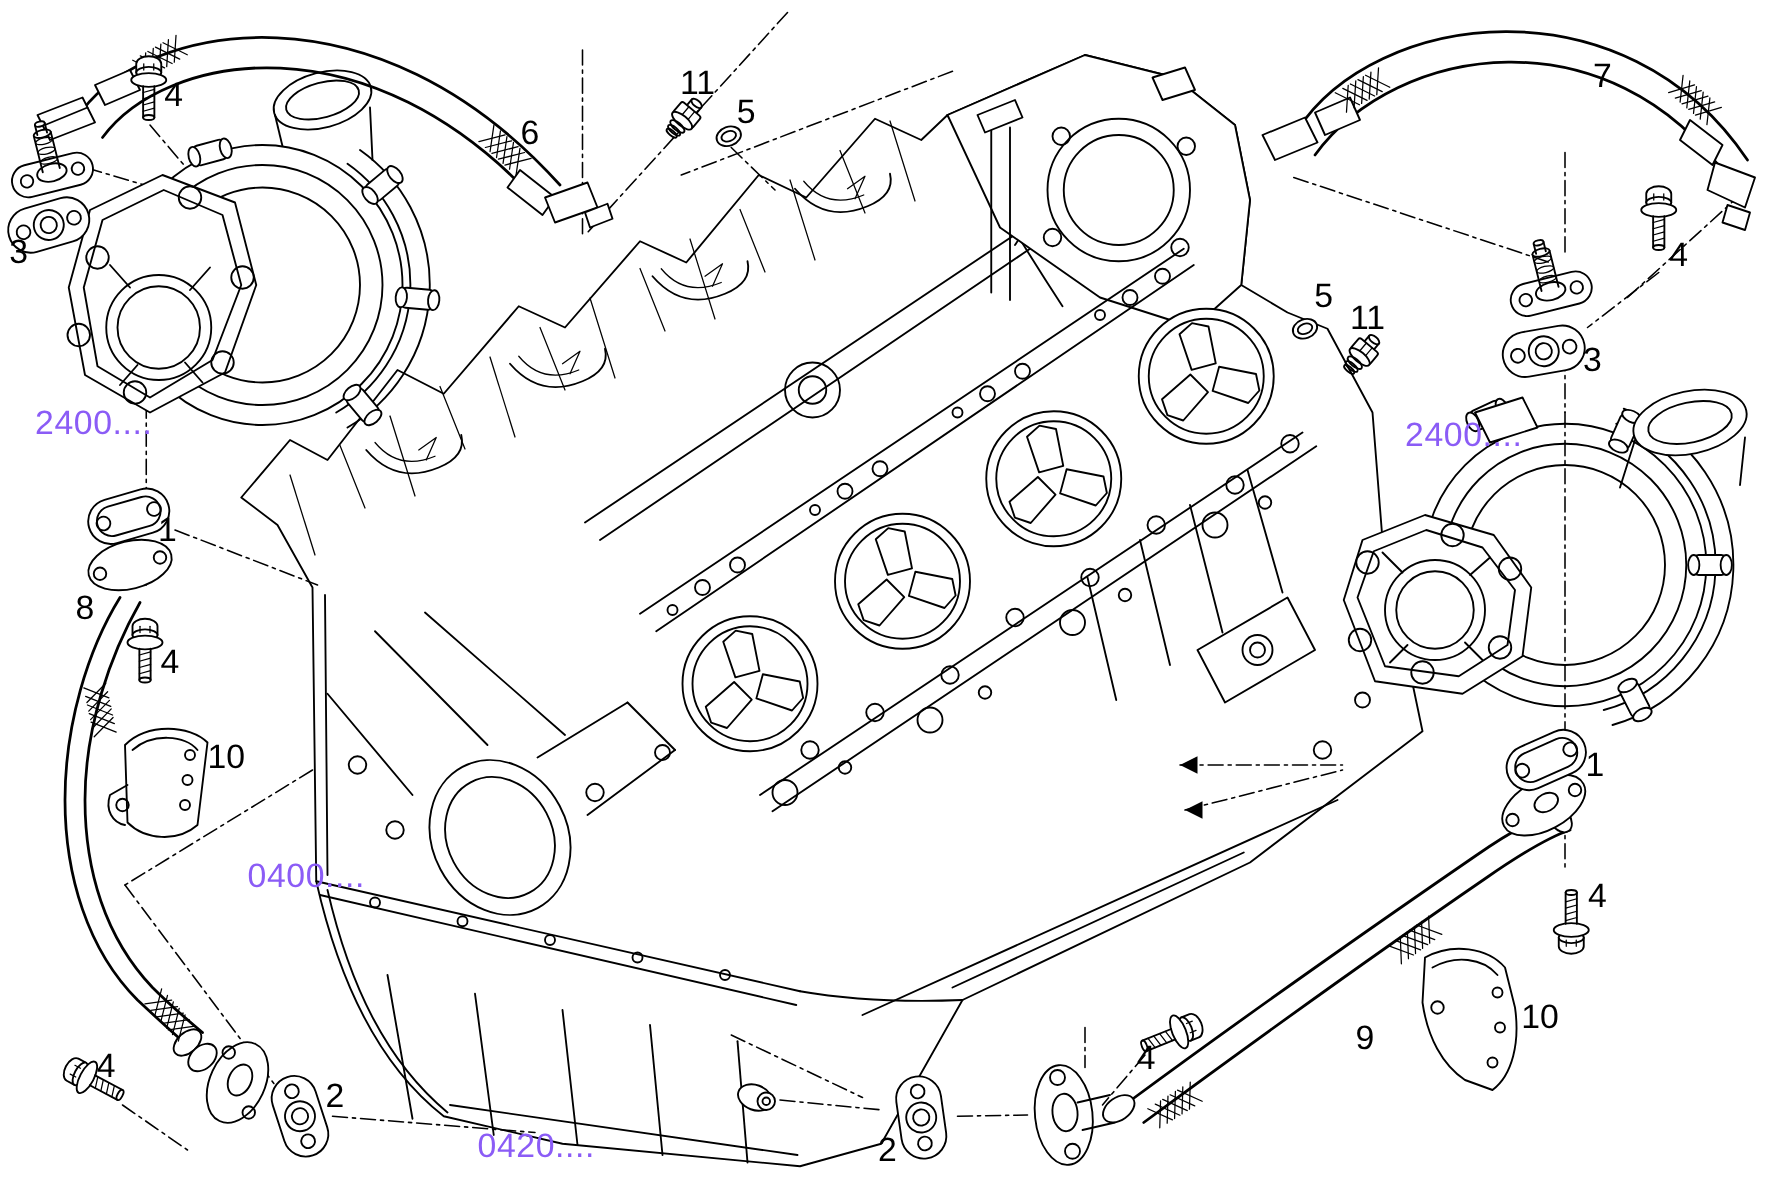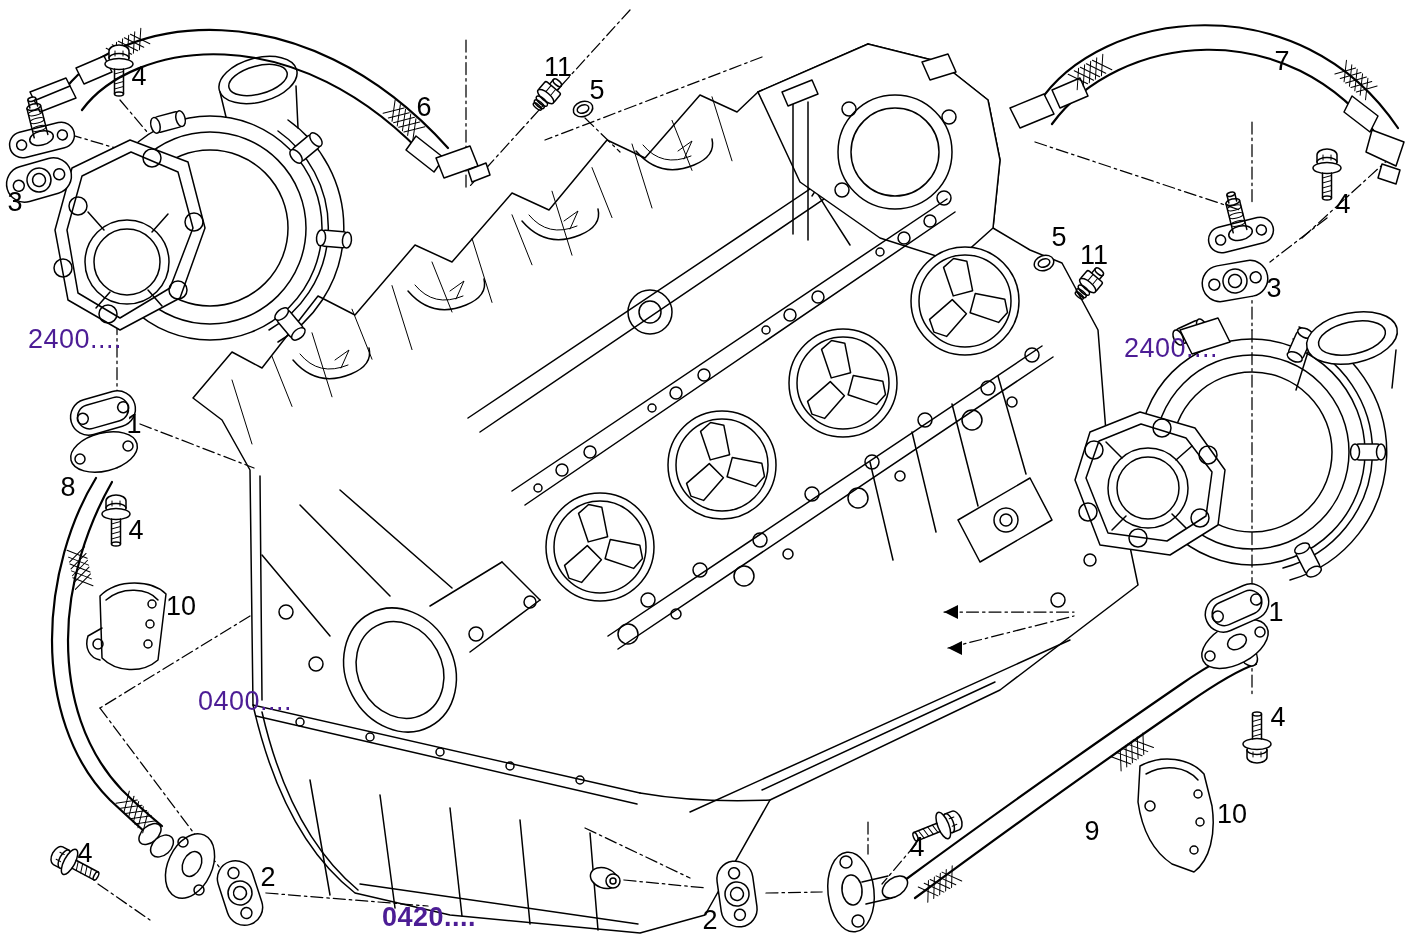--- a/index.html
+++ b/index.html
@@ -8,21 +8,21 @@
   #art{position:absolute;left:0;top:0;}
   #art line,#art path,#art circle,#art ellipse,#art rect,#art polygon,#art polyline{
       fill:none;stroke:#000;stroke-width:1.5;stroke-linecap:round;stroke-linejoin:round;}
   #art .w{fill:#fff;}
   #art .dd{stroke-dasharray:12 4 2.5 4;stroke-width:1.25;}
   #art .hose{stroke-width:2.2;}
   #art .thin{stroke-width:1;}
   #art .arrow{fill:#000;stroke:none;}
   .callout{position:absolute;transform:translate(-50%,-50%);font-size:27px;color:#000;
            white-space:nowrap;line-height:1;}
-  .refcode{position:absolute;transform:translate(0,-50%);font-size:27px;color:#4c1d95;
+  .refcode{position:absolute;transform:translate(0,-50%);font-size:27px;color:#8b5cf6;
            letter-spacing:.5px;white-space:nowrap;line-height:1;}
 </style>
 </head>
 <body>
 
 <div class="canvas">
 
 <svg id="art" width="1418" height="945" viewBox="0 0 1418 945">
 
   <g id="g-engine">
@@ -712,15 +712,15 @@
       <span class="callout" style="left: 268px; top: 877px;">2</span>
       <span class="callout" style="left: 710px; top: 920px;">2</span>
       <span class="callout" style="left: 917px; top: 847px;">4</span>
       <span class="callout" style="left: 1092px; top: 831px;">9</span>
       <span class="callout" style="left: 1232px; top: 814px;">10</span>
       <span class="callout" style="left: 1276px; top: 612px;">1</span>
       <span class="callout" style="left: 1278px; top: 717px;">4</span>
       <span class="refcode" style="left: 28px; top: 339px;">2400....</span>
       <span class="refcode" style="left: 1124px; top: 348px;">2400....</span>
       <span class="refcode" style="left: 198px; top: 701px;">0400....</span>
-      <span class="refcode" style="left: 382px; top: 917px; font-weight: bold;">0420....</span>
+      <span class="refcode" style="left: 382px; top: 917px;">0420....</span>
     </div>
 </div>
 
 </body></html>

